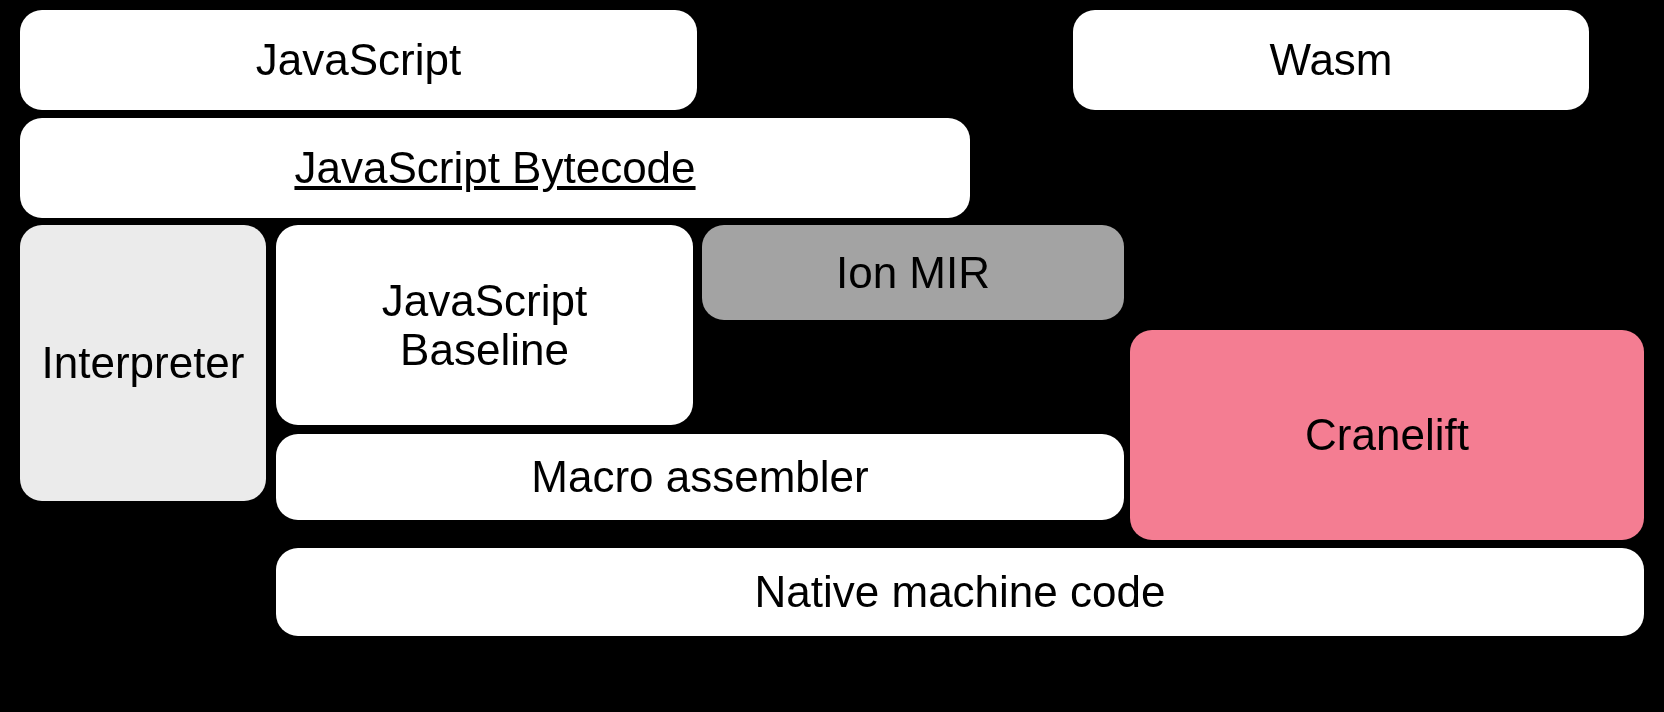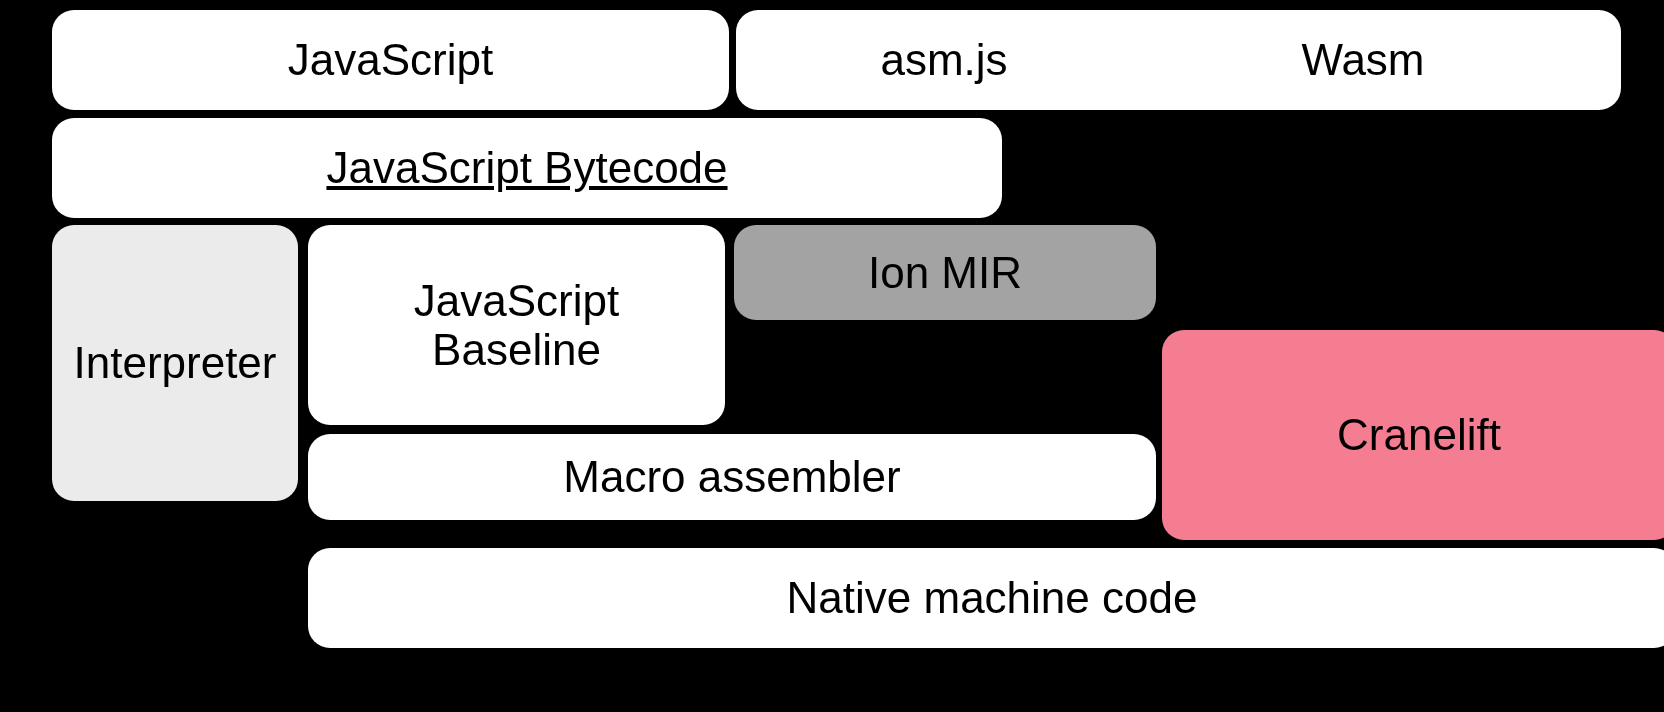--- a/index.html
+++ b/index.html
@@ -24,47 +24,45 @@
     text-align: center;
     color: #000000;
     background: #ffffff;
     border-radius: 22px;
     font-size: 44px;
     font-weight: 400;
     line-height: 1.12;
     letter-spacing: 0px;
     white-space: pre-line;
     user-select: none;
-    margin-left: 32px;
   }
   .node.gray  { background: #ebebeb; }
   .node.green { background: #a3a3a3; }
   .node.pink  { background: #f47d92; }
 </style>
 </head>
 <body>
 
 <div id="stage">
 
   <div class="node" style="left:20px; top:10px; width:677px; height:100px;">JavaScript</div>
 
-  <div class="node" style="left:704px; top:10px; width:416px; height:100px;">asm.js</div>
 
   <div class="node" style="left:1073px; top:10px; width:516px; height:100px;">Wasm</div>
 
   <div class="node" style="left:20px; top:118px; width:950px; height:100px;text-decoration:underline;">JavaScript Bytecode</div>
 
 
   <div class="node gray" style="left:20px; top:225px; width:246px; height:276px;">Interpreter</div>
 
   <div class="node" style="left:276px; top:225px; width:417px; height:200px;">JavaScript
 Baseline</div>
 
   <div class="node green" style="left:702px; top:225px; width:422px; height:95px;">Ion MIR</div>
 
 
   <div class="node pink" style="left:1130px; top:330px; width:514px; height:210px;">Cranelift</div>
 
   <div class="node" style="left:276px; top:434px; width:848px; height:86px;">Macro assembler</div>
 
-  <div class="node" style="left:276px; top:548px; width:1368px; height:100px;">Native machine code</div>
+  <div class="node" style="left:276px; top:548px; width:1368px; height:88px;">Native machine code</div>
 
 </div>
 
 </body></html>

